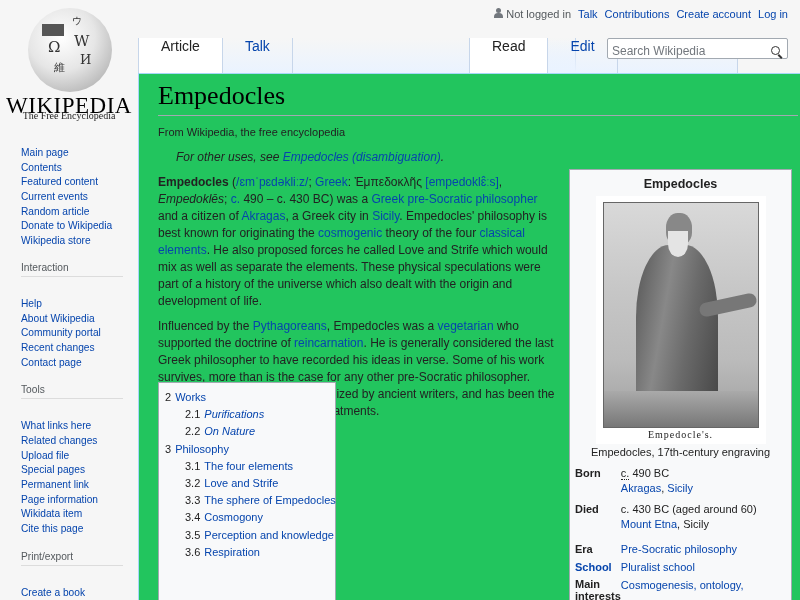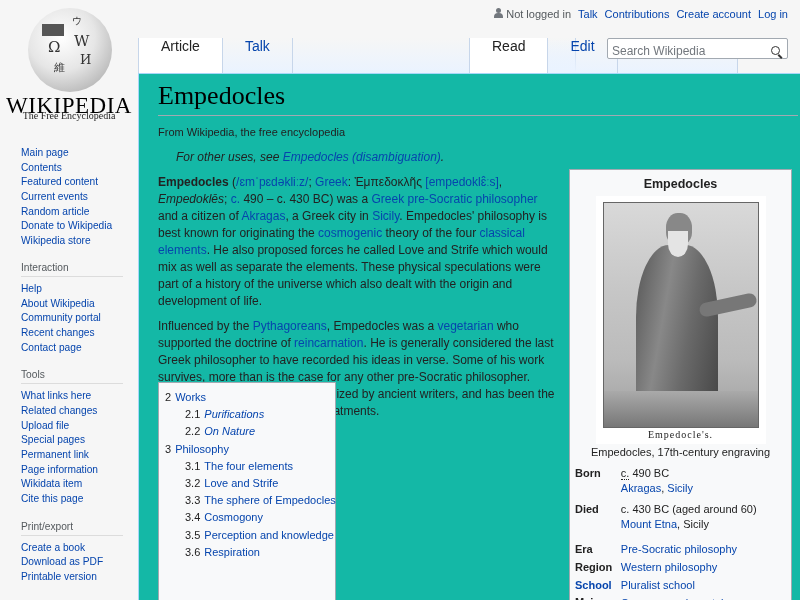--- a/index.html
+++ b/index.html
@@ -54,21 +54,21 @@
     display: flex; align-items: flex-end; justify-content: space-between; padding: 0 4px;
     font-size: 12px; color: #72777d;
   }
   .search-icon { width: 12px; height: 12px; position: relative; }
   .search-icon::before { content: ""; position: absolute; left: 0; top: 0; width: 7px; height: 7px; border: 1.8px solid #333; border-radius: 50%; }
   .search-icon::after { content: ""; position: absolute; left: 8px; top: 8px; width: 5px; height: 2px; background: #333; transform: rotate(45deg); transform-origin: 0 0; }
 
   
   .content {
     position: absolute; left: 138px; top: 73px; width: 662px; height: 527px;
-    background: #14b8a6; border: 1px solid #a7d7f9; border-right: none; border-bottom: none;
+    background: #22c55e; border: 1px solid #a7d7f9; border-right: none; border-bottom: none;
     padding: 0 0 0 19px;
   }
   .page-title {
     font-family: "Liberation Serif", serif; font-size: 26px; color: #000; font-weight: normal;
     margin-top: 6px; padding-bottom: 2px; border-bottom: 1px solid #a2a9b1; width: 640px; line-height: 1.25;
   }
   .tagline-sub { font-size: 11px; margin-top: 10px; color: #222; }
   .hatnote { font-style: italic; font-size: 12px; margin-top: 12px; padding-left: 18px; color: #222; }
   .para { font-size: 12px; line-height: 17px; width: 400px; margin-top: 6px; color: #222; }
   .para b { font-weight: bold; }
@@ -113,21 +113,21 @@
   .infobox-caption { text-align: center; font-size: 11px; margin-top: 2px; }
   .info-table { margin-top: 8px; width: 100%; border-collapse: collapse; }
   .info-table td { vertical-align: top; font-size: 11px; line-height: 15px; padding: 0 0 0 0; margin-top: 24px; }
   .info-table td.label { width: 44px; font-weight: bold; padding-left: 2px; }
   .info-table tr.gap td { padding-top: 6px; }
   .abbr { border-bottom: 1px dotted #222; }
 
   
   .sidebar { position: absolute; left: 21px; top: 146px; width: 112px; font-size: 10.2px; }
   .sb-item { height: 14.7px; line-height: 14.7px; white-space: nowrap; }
-  .sb-heading { color: #54595d; margin-top: 10px; padding-bottom: 15px; border-bottom: 1px solid #dcdcdc; margin-bottom: 5px; width: 102px; height: 16px; line-height: 13px; }
+  .sb-heading { color: #54595d; margin-top: 10px; padding-bottom: 15px; border-bottom: 1px solid #dcdcdc; margin-bottom: 20px; width: 102px; height: 16px; line-height: 13px; }
 </style>
 </head>
 <body>
 
 <div class="logo">
   <div class="globe">
     <div class="piece"></div>
     <span class="glyph" style="left:20px;top:30px;font-size:15px;">Ω</span>
     <span class="glyph" style="left:46px;top:24px;font-size:15px;">W</span>
     <span class="glyph" style="left:52px;top:44px;font-size:13px;">И</span>
@@ -254,24 +254,20 @@
       </tr>
       <tr class="gap">
         <td class="label">Died</td>
         <td><span>c. 430 BC (aged around 60)</span><br><a>Mount Etna</a><span>, Sicily</span></td>
       </tr>
       <tr class="gap">
         <td class="label" style="padding-top:10px;">Era</td>
         <td style="padding-top:10px;"><a>Pre-Socratic philosophy</a></td>
       </tr>
       <tr class="gap">
-        <td class="label" style="padding-top:3px;">Region</td>
-        <td style="padding-top:3px;"><a>Western philosophy</a></td>
-      </tr>
-      <tr class="gap">
         <td class="label" style="padding-top:3px;color:#0645ad;">School</td>
         <td style="padding-top:3px;"><a>Pluralist school</a></td>
       </tr>
       <tr class="gap">
         <td class="label" style="padding-top:3px;line-height:12px;">Main interests</td>
         <td style="padding-top:3px;"><a>Cosmogenesis, ontology,</a></td>
       </tr>
     </tbody>
       </table>
   </div>

